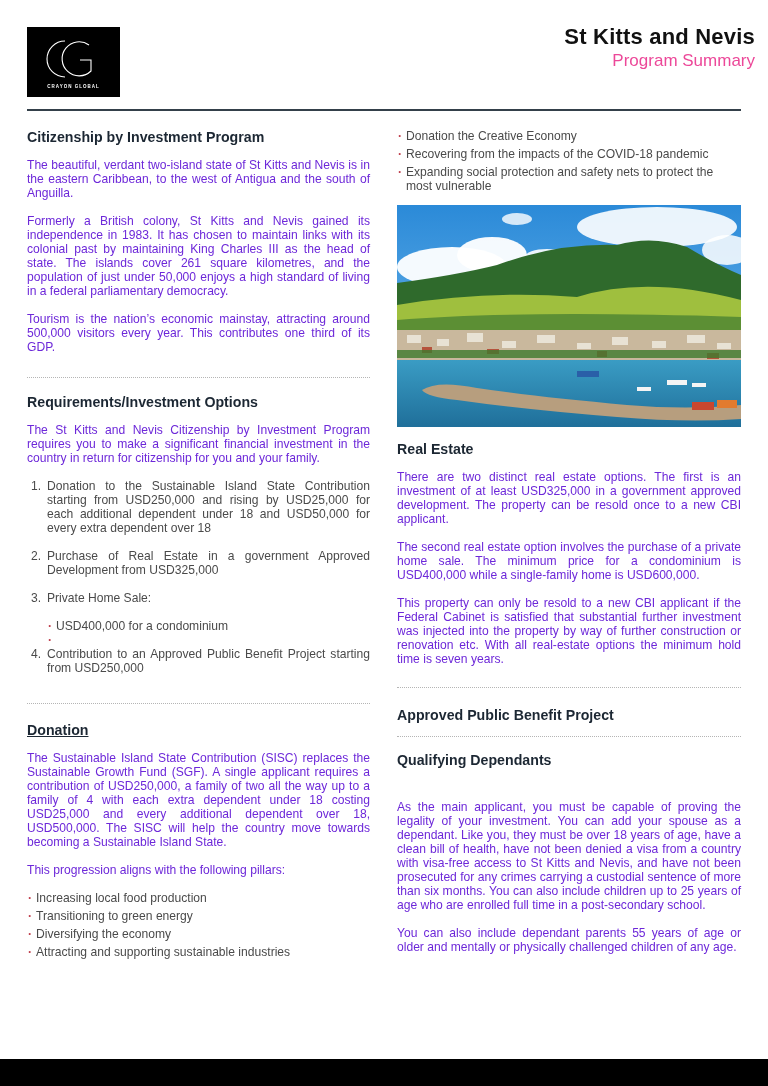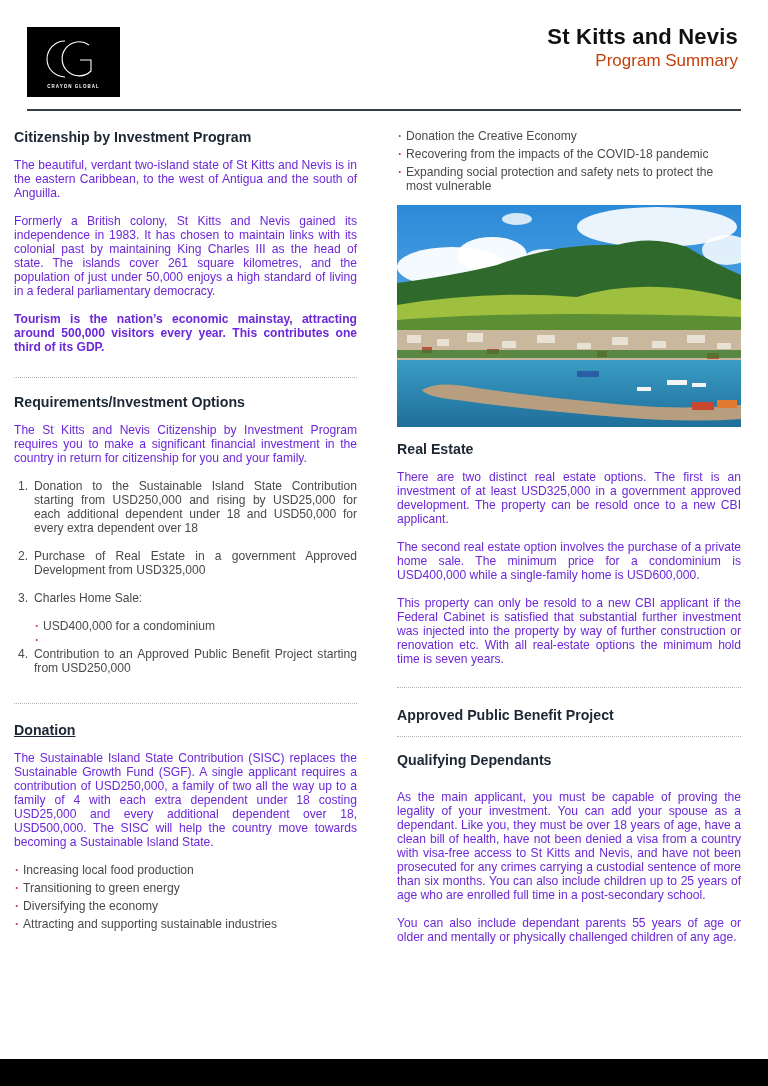--- a/index.html
+++ b/index.html
@@ -3,28 +3,28 @@
 <meta charset="utf-8">
 <style>
   * { box-sizing: border-box; margin: 0; padding: 0; }
   html, body { width: 768px; height: 1086px; background: #ffffff; overflow: hidden; }
   body { position: relative; font-family: "Liberation Sans", "DejaVu Sans", sans-serif; color: #3a3a3a; }
 
   .logo { position: absolute; left: 27px; top: 27px; width: 93px; height: 70px; background: #000; }
   .logo svg { position: absolute; left: 0; top: 0; }
   .logo .brand { position: absolute; left: 0; right: 0; top: 57px; text-align: center; color: #fff; font-size: 4.5px; letter-spacing: 1px; font-weight: bold; }
 
-  .title-block { position: absolute; right: 30px; top: 24px; text-align: right; }
+  .title-block { position: absolute; right: 13px; top: 24px; text-align: right; }
   .title-block .t1 { font-size: 22px; font-weight: bold; color: #111; letter-spacing: 0.2px; }
-  .title-block .t2 { font-size: 17px; color: #c2410c; margin-top: 1px; }
+  .title-block .t2 { font-size: 17px; color: #ec4899; margin-top: 1px; }
 
   .rule { position: absolute; left: 27px; top: 109px; width: 714px; height: 2px; background: #34404a; }
 
   .col { position: absolute; top: 124px; width: 343px; }
-  .col-left { left: 14px; }
+  .col-left { left: 27px; }
   .col-right { left: 397px; width: 344px; }
 
   h2 { font-size: 14.2px; font-weight: bold; color: #1c2733; margin-bottom: 13px; }
   p { font-size: 12.1px; line-height: 14px; text-align: justify; color: #6d28d9; margin-bottom: 14px; }
 
   .dots { border-top: 1.5px dotted #b5b5b5; margin: 0; height: 0; }
 
   ol.opts { list-style: none; font-size: 12.1px; line-height: 14px; color: #4a4a4a; }
   ol.opts > li { position: relative; padding-left: 20px; margin-bottom: 14px; text-align: justify; }
   ol.opts > li .num { position: absolute; left: 4px; top: 0; }
@@ -55,57 +55,58 @@
   <div class="t2">Program Summary</div>
 </div>
 
 <div class="rule"></div>
 
 <div class="col col-left">
   <section>
     <h2 style="margin-top:5px;">Citizenship by Investment Program</h2>
     <p>The beautiful, verdant two-island state of St Kitts and Nevis is in the eastern Caribbean, to the west of Antigua and the south of Anguilla.</p>
     <p>Formerly a British colony, St Kitts and Nevis gained its independence in 1983. It has chosen to maintain links with its colonial past by maintaining King Charles III as the head of state. The islands cover 261 square kilometres, and the population of just under 50,000 enjoys a high standard of living in a federal parliamentary democracy.</p>
-    <p style="margin-bottom:23px;font-weight:bold;">Tourism is the nation’s economic mainstay, attracting around 500,000 visitors every year. This contributes one third of its GDP.</p>
+    <p style="margin-bottom:23px;">Tourism is the nation’s economic mainstay, attracting around 500,000 visitors every year. This contributes one third of its GDP.</p>
   </section>
 
   <div class="dots"></div>
 
   <section>
     <h2 style="margin-top:16px;">Requirements/Investment Options</h2>
     <p>The St Kitts and Nevis Citizenship by Investment Program requires you to make a significant financial investment in the country in return for citizenship for you and your family.</p>
     <ol class="opts">
       <li>
         <span class="num">1.</span>
         <span>Donation to the Sustainable Island State Contribution starting from USD250,000 and rising by USD25,000 for each additional dependent under 18 and USD50,000 for every extra dependent over 18</span>
       </li>
       <li>
         <span class="num">2.</span>
         <span>Purchase of Real Estate in a government Approved Development from USD325,000</span>
       </li>
       <li>
         <span class="num">3.</span>
-        <span>Charles Home Sale:</span>
+        <span>Private Home Sale:</span>
         <ul class="sub">
           <li><span class="bul">·</span><span>USD400,000 for a condominium</span></li>
           <li><span class="bul">·</span></li>
         </ul>
       </li>
       <li>
         <span class="num">4.</span>
         <span>Contribution to an Approved Public Benefit Project starting from USD250,000</span>
       </li>
     </ol>
   </section>
 
   <div class="dots" style="margin-top:28px;"></div>
 
   <section>
     <h2 style="margin-top:18px;text-decoration:underline;">Donation</h2>
     <p>The Sustainable Island State Contribution (SISC) replaces the Sustainable Growth Fund (SGF). A single applicant requires a contribution of USD250,000, a family of two all the way up to a family of 4 with each extra dependent under 18 costing USD25,000 and every additional dependent over 18, USD500,000. The SISC will help the country move towards becoming a Sustainable Island State.</p>
+    <p>This progression aligns with the following pillars:</p>
     <ul class="bullets">
       <li><span class="bul">·</span><span>Increasing local food production</span></li>
       <li><span class="bul">·</span><span>Transitioning to green energy</span></li>
       <li><span class="bul">·</span><span>Diversifying the economy</span></li>
       <li><span class="bul">·</span><span>Attracting and supporting sustainable industries</span></li>
     </ul>
   </section>
 </div>
 
 <div class="col col-right">
@@ -179,19 +180,19 @@
 
   <div class="dots"></div>
 
   <section>
     <h2 style="margin-top:19px;">Approved Public Benefit Project</h2>
   </section>
 
   <div class="dots"></div>
 
   <section>
-    <h2 style="margin-top:15px; margin-bottom:22px;">Qualifying Dependants</h2>
+    <h2 style="margin-top:15px; margin-bottom:32px;">Qualifying Dependants</h2>
     <p>As the main applicant, you must be capable of proving the legality of your investment. You can add your spouse as a dependant. Like you, they must be over 18 years of age, have a clean bill of health, have not been denied a visa from a country with visa-free access to St Kitts and Nevis, and have not been prosecuted for any crimes carrying a custodial sentence of more than six months. You can also include children up to 25 years of age who are enrolled full time in a post-secondary school.</p>
     <p>You can also include dependant parents 55 years of age or older and mentally or physically challenged children of any age.</p>
   </section>
 </div>
 
 <div class="footer-bar"></div>
 
 </body></html>

